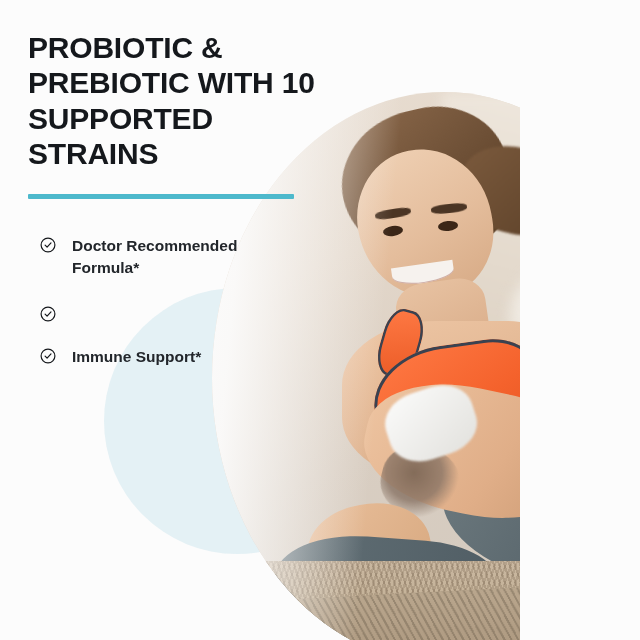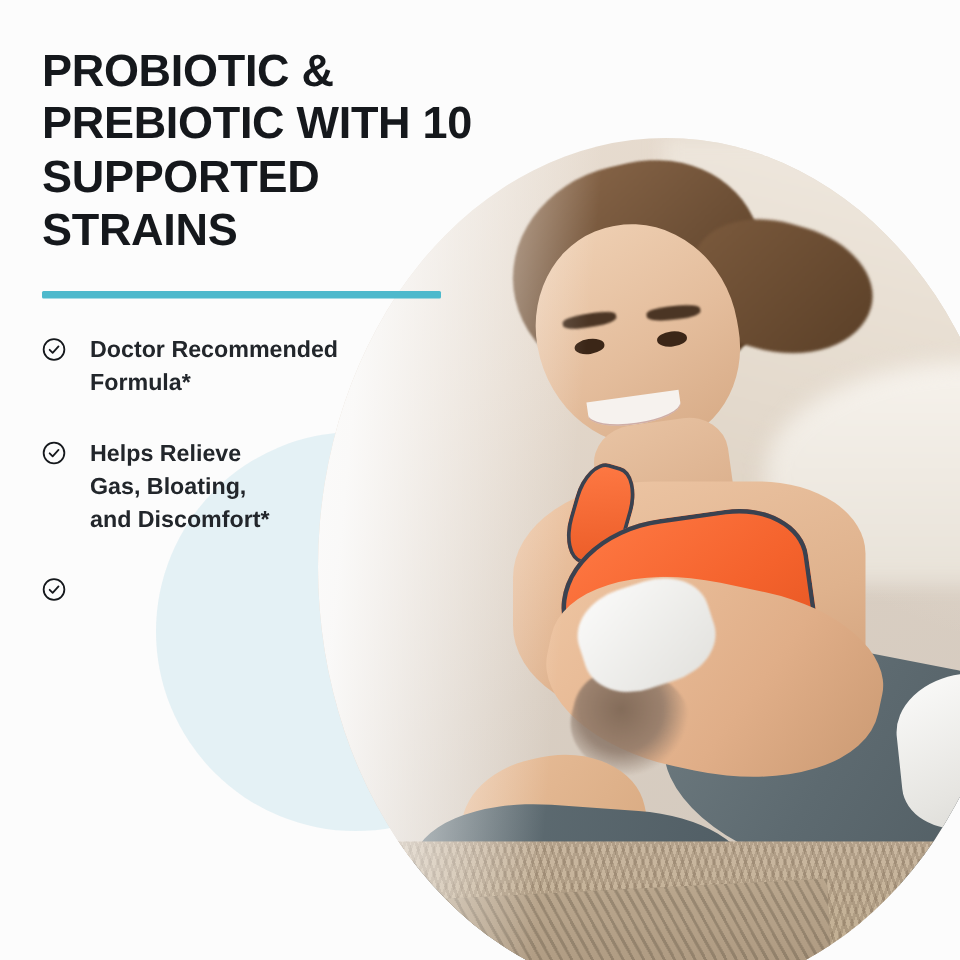--- a/index.html
+++ b/index.html
@@ -4,21 +4,21 @@
 <style>
   html,body{margin:0;padding:0;}
   body{
     width:640px;height:640px;
     background:#fcfcfc;
     font-family:"Liberation Sans", sans-serif;
     overflow:hidden;
   }
   .banner{
     position:relative;
-    width:640px;height:640px;
+    width:520px;height:640px;
     background:#fcfcfc;
     overflow:hidden;
   }
 
   
   .deco-circle{
     position:absolute;
     left:104px; top:288px;
     width:266px;height:266px;
     border-radius:50%;
@@ -205,21 +205,21 @@
     color:#15181c;
     text-transform:uppercase;
   }
   .divider{
     margin:22px 0 0 28px;
     width:266px;height:5px;
     background:#4db9cc;
     border-radius:1px;
   }
   .bullets{
-    margin:0;
+    margin:12px;
     padding:24px 0 0 28px;
     list-style:none;
   }
   .bullet{
     display:flex;
     align-items:flex-start;
     margin-bottom:24px;
   }
   .bullet:last-child{margin-bottom:0;}
   .check-icon{
@@ -293,30 +293,28 @@
 Formula*</span>
       </li>
 
       <li class="bullet">
         <span class="check-icon">
           <svg viewBox="0 0 16 16" fill="none">
             <circle cx="8" cy="8" r="6.9" stroke="currentColor" stroke-width="1.2"></circle>
             <path d="M5.1 8.2 L7.1 10.2 L11 5.9" stroke="currentColor" stroke-width="1.2" stroke-linecap="round" stroke-linejoin="round"></path>
           </svg>
         </span>
-        <span class="bullet-text">Helps Relieve
-Gas, Bloating,
-and Discomfort*</span>
       </li>
 
 
       <li class="bullet">
         <span class="check-icon">
           <svg viewBox="0 0 16 16" fill="none">
             <circle cx="8" cy="8" r="6.9" stroke="currentColor" stroke-width="1.2"></circle>
             <path d="M5.1 8.2 L7.1 10.2 L11 5.9" stroke="currentColor" stroke-width="1.2" stroke-linecap="round" stroke-linejoin="round"></path>
           </svg>
         </span>
+        <span class="bullet-text">Immune Support*</span>
       </li>
 
     </ul>
   </div>
 </div>
 
 </body></html>

